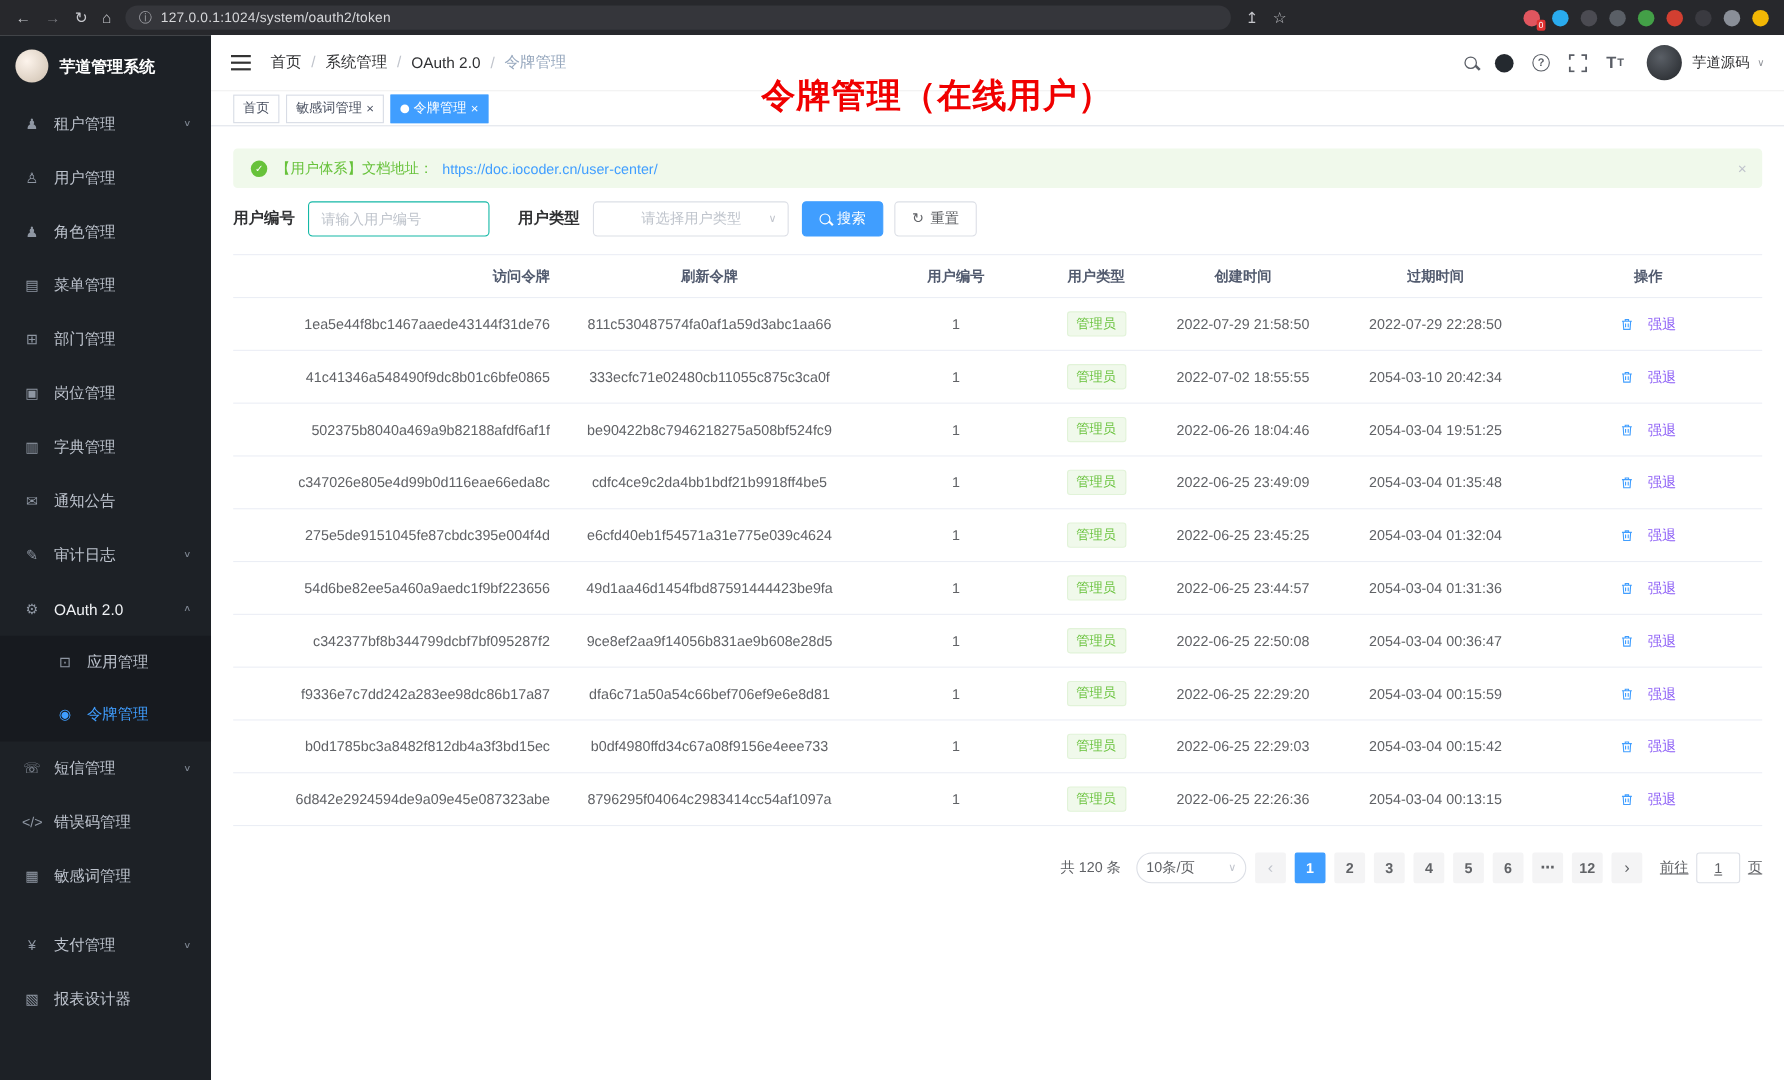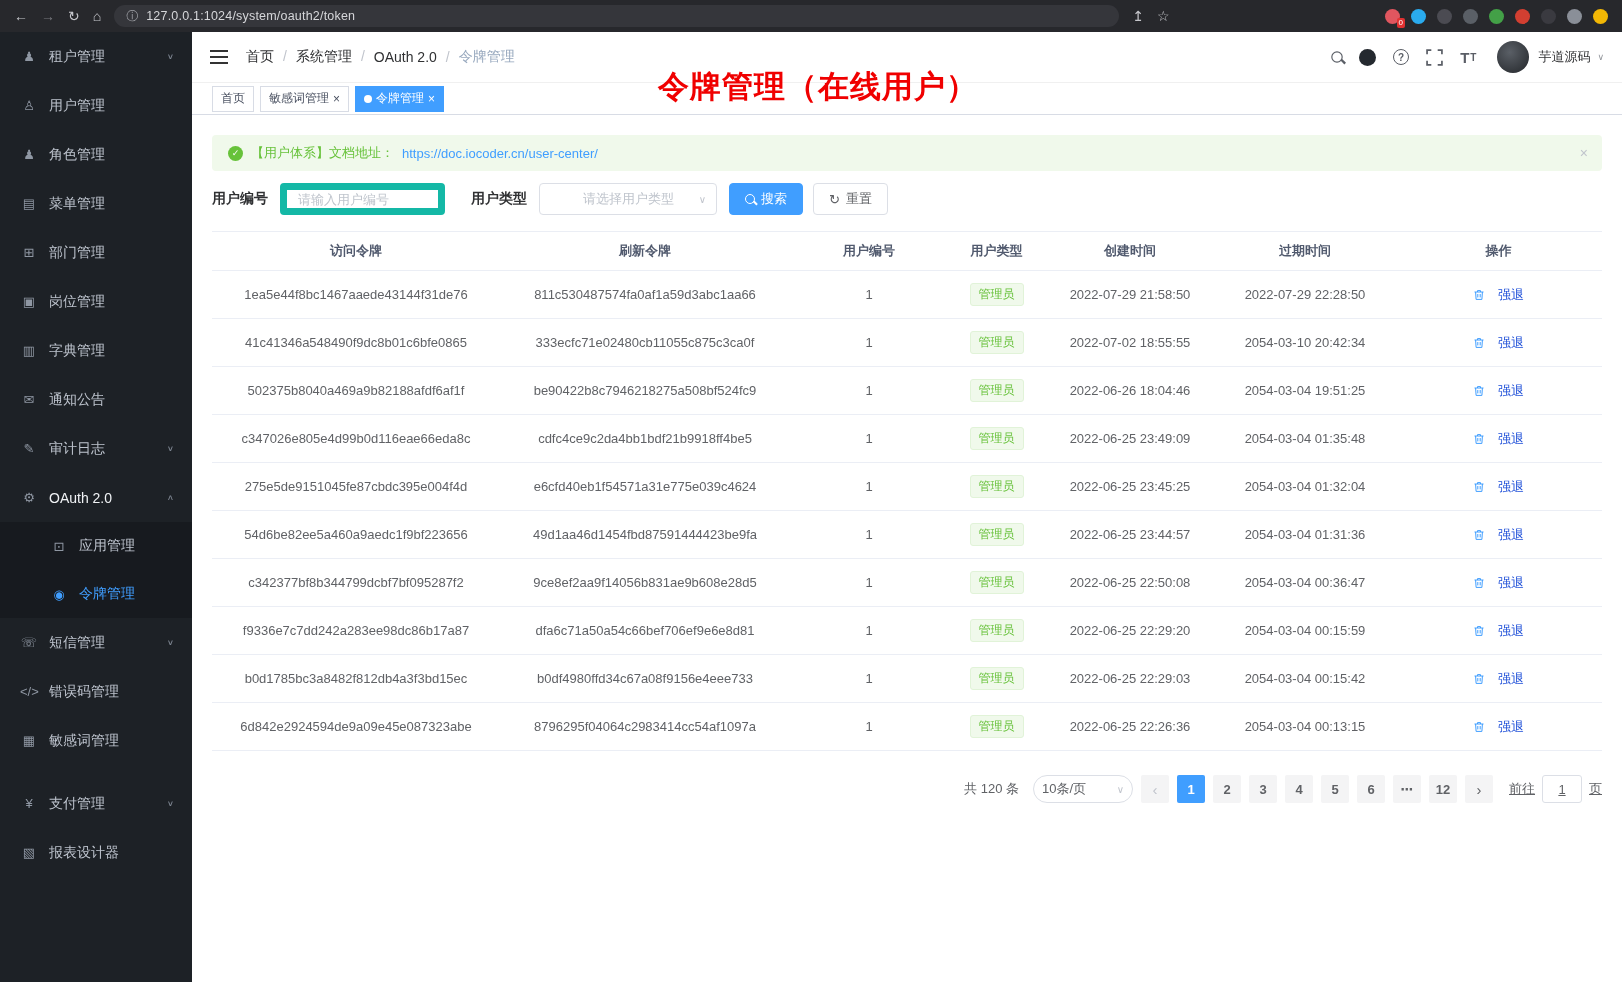--- a/index.html
+++ b/index.html
@@ -67,61 +67,61 @@
   .content { flex:1; padding:20px 20px 0; background:#fff; min-width:0; }
 
   .alert { height:36px; background:#f0f9eb; border-radius:4px; display:flex; align-items:center; gap:8px; padding:0 16px; position:relative; margin-bottom:12px; }
   .check-circle { width:15px; height:15px; border-radius:50%; background:#67c23a; color:#fff; font-size:9px; display:flex; align-items:center; justify-content:center; flex-shrink:0; }
   .alert-text { color:#67c23a; font-size:13px; }
   .alert-link { color:#409eff; font-size:13px; cursor:pointer; }
   .alert-close { position:absolute; right:14px; color:#c0c4cc; font-size:14px; cursor:pointer; }
 
   .filters { display:flex; align-items:center; margin-bottom:16px; }
   .f-label { font-size:14px; font-weight:700; color:#303133; margin-right:12px; }
-  .f-input { width:165px; height:32px; border:7px solid #14b8a6; border-radius:4px; padding:0 11px; font-size:13px; color:#606266; outline:none; font-family:inherit; }
+  .f-input { width:165px; height:32px; border:1px solid #14b8a6; border-radius:4px; padding:0 11px; font-size:13px; color:#606266; outline:none; font-family:inherit; }
   .f-input::placeholder { color:#bfc4cc; }
   .ml24 { margin-left:26px; }
   .select { width:178px; height:32px; border:1px solid #dcdfe6; border-radius:4px; display:flex; align-items:center; justify-content:space-between; padding:0 10px; cursor:pointer; }
   .sel-ph { color:#bfc4cc; font-size:13px;margin-left:33px; }
   .sel-caret { color:#c0c4cc; font-size:10px; }
   .btn { height:32px; border-radius:4px; border:1px solid #dcdfe6; background:#fff; color:#606266; font-size:13px; padding:0 15px; display:inline-flex; align-items:center; gap:6px; cursor:pointer; font-family:inherit; }
   .btn.primary { background:#409eff; border-color:#409eff; color:#fff; margin-left:12px; }
   .btn.plain { margin-left:10px; }
   .reset-ic { font-size:13px; }
 
   
   .table { width:100%; font-size:13px; color:#606266; }
   .thead, .tr { display:flex; align-items:center; border-bottom:1px solid #ebeef5; }
   .thead { border-top:1px solid #ebeef5; height:40px; }
   .tr { height:48px; }
   .th { font-weight:700; color:#515a6e; text-align:center; }
   .td { text-align:center; }
-  .th:nth-child(1), .td:nth-child(1) { width:288px; }
+  .th:nth-child(1), .td:nth-child(1) { width:288px;text-align:right; }
   .th:nth-child(2), .td:nth-child(2) { width:290px; }
   .th:nth-child(3), .td:nth-child(3) { width:158px; }
   .th:nth-child(4), .td:nth-child(4) { width:97px; }
   .th:nth-child(5), .td:nth-child(5) { width:170px; }
   .th:nth-child(6), .td:nth-child(6) { width:180px; }
   .th:nth-child(7), .td:nth-child(7) { flex:1; }
   .tag { display:inline-block; padding:3px 8px; font-size:12px; background:#f0f9eb; border:1px solid #e1f3d8; color:#67c23a; border-radius:3px; line-height:1.2; }
-  .link { color:#1d4ed8; display:inline-flex; align-items:center; gap:13px; cursor:pointer; font-size:13px; }
+  .link { color:#8b5cf6; display:inline-flex; align-items:center; gap:13px; cursor:pointer; font-size:13px; }
 
   
   .pagination { display:flex; align-items:center; justify-content:flex-end; gap:8px; margin-top:24px; font-size:13px; color:#606266; }
   .pg-total { margin-right:6px; }
   .pg-size { width:100px; height:28px; border:1px solid #dcdfe6; border-radius:14px; display:flex; align-items:center; justify-content:space-between; padding:0 8px; cursor:pointer; }
   .page-btn { min-width:28px; height:28px; background:#f4f4f5; border-radius:2px; display:inline-flex; align-items:center; justify-content:center; font-weight:600; cursor:pointer; padding:0 4px; }
   .page-btn.active { background:#409eff; color:#fff; }
   .page-btn.nav { font-size:15px; font-weight:400; }
   .page-btn.disabled { color:#c0c4cc; cursor:default; }
   .pg-goto { display:flex; align-items:center; gap:7px; margin-left:8px;text-decoration:underline; }
   .pg-input { width:40px; height:28px; border:1px solid #dcdfe6; border-radius:3px; text-align:center; font-size:13px; color:#606266; outline:none; font-family:inherit; }
 
   
-  .annotation { position:absolute; left:658px; top:66px; font-size:31px; font-weight:700; color:#f00000; z-index:40; letter-spacing:1px; white-space:nowrap; }
+  .annotation { position:absolute; left:692px; top:66px; font-size:31px; font-weight:700; color:#f00000; z-index:40; letter-spacing:1px; white-space:nowrap; }
 </style>
 </head>
 <body>
 
 <div class="browser-bar">
   <span class="b-icon">←</span>
   <span class="b-icon dim">→</span>
   <span class="b-icon">↻</span>
   <span class="b-icon">⌂</span>
   <div class="url-pill">
@@ -167,20 +167,24 @@
       <span class="ext-dot" style="background: rgb(242, 183, 5);">
         
       </span>
 
   </div>
 </div>
 
 <div class="app">
 
   <aside class="sidebar">
+    <div class="logo">
+      <span class="logo-avatar"></span>
+      <span class="logo-title">芋道管理系统</span>
+    </div>
     <nav class="menu">
 
         <div class="menu-item">
           <span class="mi-icon">♟</span>
           <span class="mi-label">租户管理</span>
           <span class="mi-caret">∨</span>
         </div>
 
         <div class="menu-item">
           <span class="mi-icon">♙</span>

